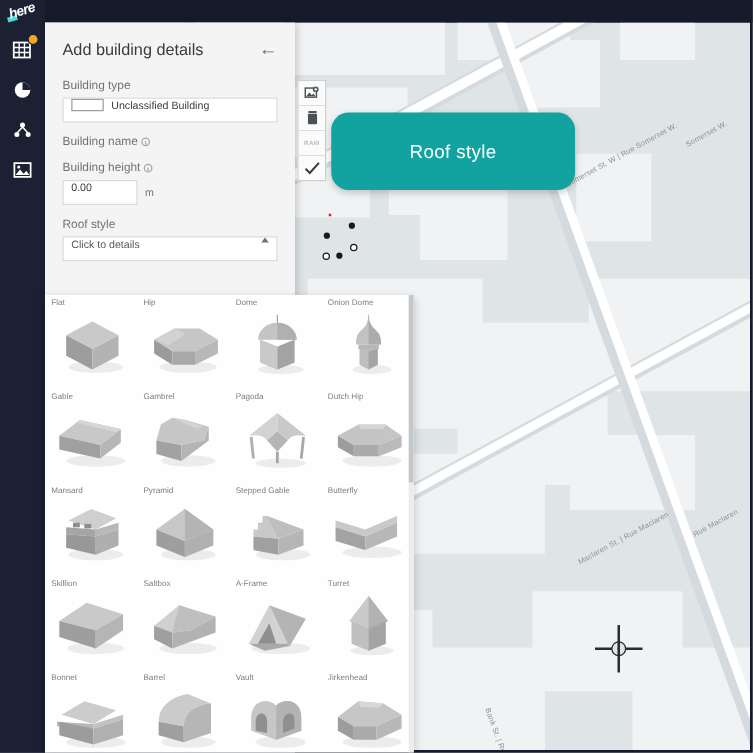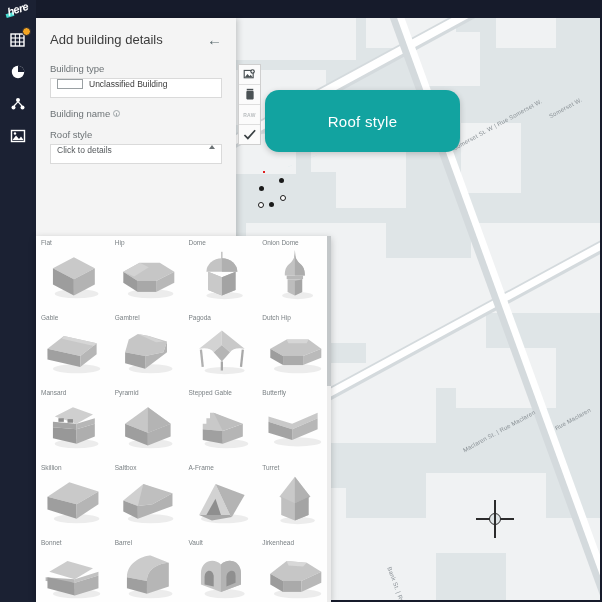--- a/index.html
+++ b/index.html
@@ -276,20 +276,30 @@
       </div>
     </div>
 
     <div class="field">
       <div class="field-label">
         <span>Building name</span>
         <span class="info-dot"></span>
       </div>
     </div>
 
+    <div class="field">
+      <div class="field-label">
+        <span>Building height</span>
+        <span class="info-dot"></span>
+      </div>
+      <div class="height-row">
+        <div class="input height">0.00</div>
+        <span class="unit">m</span>
+      </div>
+    </div>
 
     <div class="field">
       <div class="field-label">Roof style</div>
       <div class="input select">
         <span>Click to details</span>
         <span class="chev-u"></span>
       </div>
     </div>
   </div>
 

